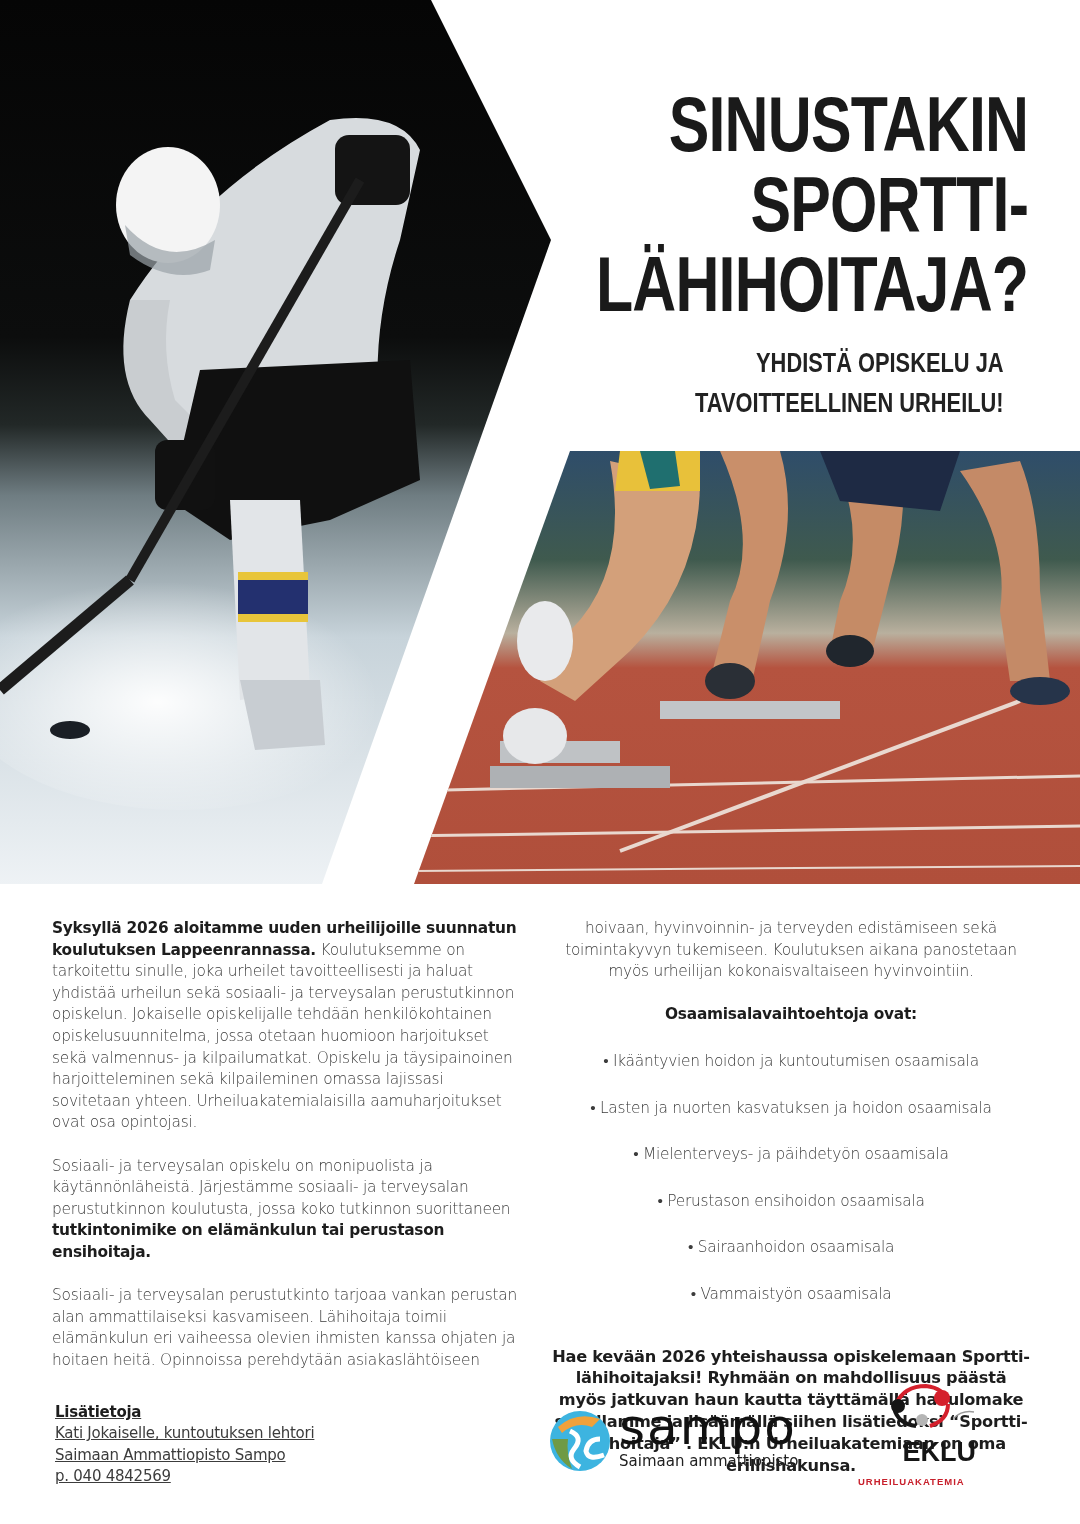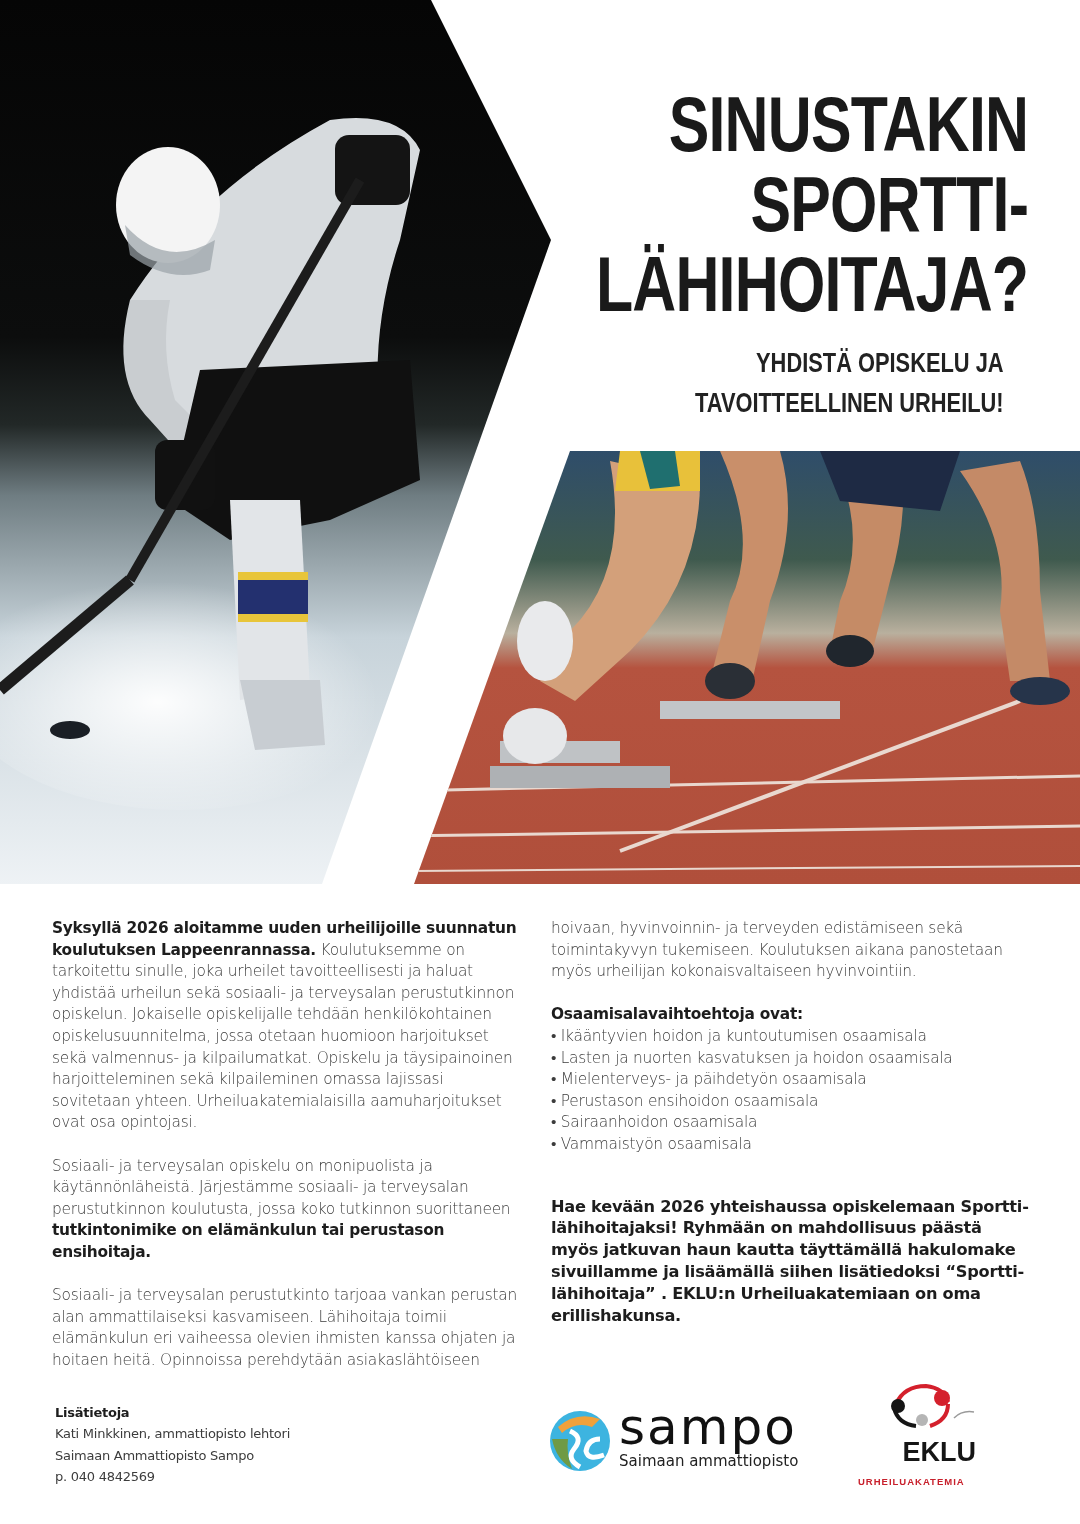--- a/index.html
+++ b/index.html
@@ -26,31 +26,31 @@
     font-size: 28px; line-height: 40px;
     transform: scaleX(0.78); transform-origin: right top; }
   .subhead div { white-space: nowrap; }
 
   
   .col { position: absolute; font-size: 15.4px; line-height: 21.6px; color: #3c3c3c;
     font-family: "DejaVu Sans", sans-serif; font-weight: 300; }
   .col p { margin: 0 0 21.6px 0; }
   .col b, .col strong { color: #1d1d1d; font-weight: 700; }
   .col-left { left: 52px; top: 918px; width: 470px; }
-  .col-right { left: 551px; top: 918px; width: 480px; }
+  .col-right { left: 551px; top: 918px; width: 480px; text-align: center; }
   .list { list-style: none; margin: 0 0 21.6px 0; padding: 0; }
-  .list li { white-space: nowrap; }
+  .list li { white-space: nowrap; margin-top: 25px; }
   .list li::before { content: "• "; }
   .cta { font-weight: 700; color: #1d1d1d; font-size: 16.2px; line-height: 21.8px; margin-top: 40px; }
 
   .light { letter-spacing: -0.25px; }
 
   
-  .contact { position: absolute; left: 55px; top: 1402px; font-size: 13px; line-height: 21.4px;
-    color: #3c3c3c; }
+  .contact { position: absolute; left: 55px; top: 1402px; font-size: 15px; line-height: 21.4px;
+    color: #3c3c3c; text-decoration: underline; }
   .contact .title { font-weight: 700; color: #1d1d1d; }
 
   .sampo { position: absolute; left: 548px; top: 1405px; width: 250px; height: 80px; }
   .sampo-word { position: absolute; left: 71px; top: -6px; font-size: 50px; line-height: 56px;
     font-family: "DejaVu Sans", sans-serif; color: #111; letter-spacing: 2px; font-weight: 400; }
   .sampo-sub { position: absolute; left: 71px; top: 47px; font-size: 15px; color: #222;
     font-family: "DejaVu Sans", sans-serif; white-space: nowrap; }
 
   .eklu { position: absolute; left: 858px; top: 1380px; width: 130px; height: 110px; }
   .eklu-word { position: absolute; left: 0; top: 50px; width: 118px; text-align: right;
@@ -172,21 +172,21 @@
     <li>Mielenterveys- ja päihdetyön osaamisala</li>
     <li>Perustason ensihoidon osaamisala</li>
     <li>Sairaanhoidon osaamisala</li>
     <li>Vammaistyön osaamisala</li>
   </ul>
   <div class="cta">Hae kevään 2026 yhteishaussa opiskelemaan Sportti-lähihoitajaksi! Ryhmään on mahdollisuus päästä myös jatkuvan haun kautta täyttämällä hakulomake sivuillamme ja lisäämällä siihen lisätiedoksi “Sportti-lähihoitaja” . EKLU:n Urheiluakatemiaan on oma erillishakunsa.</div>
 </div>
 
 <div class="contact light">
   <div class="title">Lisätietoja</div>
-  <div>Kati Minkkinen, ammattiopisto lehtori</div>
+  <div>Kati Jokaiselle, kuntoutuksen lehtori</div>
   <div>Saimaan Ammattiopisto Sampo</div>
   <div>p. 040 4842569</div>
 </div>
 
 <div class="sampo">
   <svg width="64" height="64" viewBox="0 0 64 64" style="position:absolute;left:0;top:4px;">
     <circle cx="32" cy="32" r="30" fill="#3db4e0"></circle>
     <path d="M10 18 Q28 2 52 10 L44 18 Q28 12 14 24 Z" fill="#f0a13a"></path>
     <path d="M4 30 Q8 50 24 60 Q18 44 20 30 Z" fill="#6f9a45"></path>
     <path d="M22 22 Q36 28 26 40 Q18 50 32 58" stroke="#ffffff" stroke-width="5" fill="none"></path>

